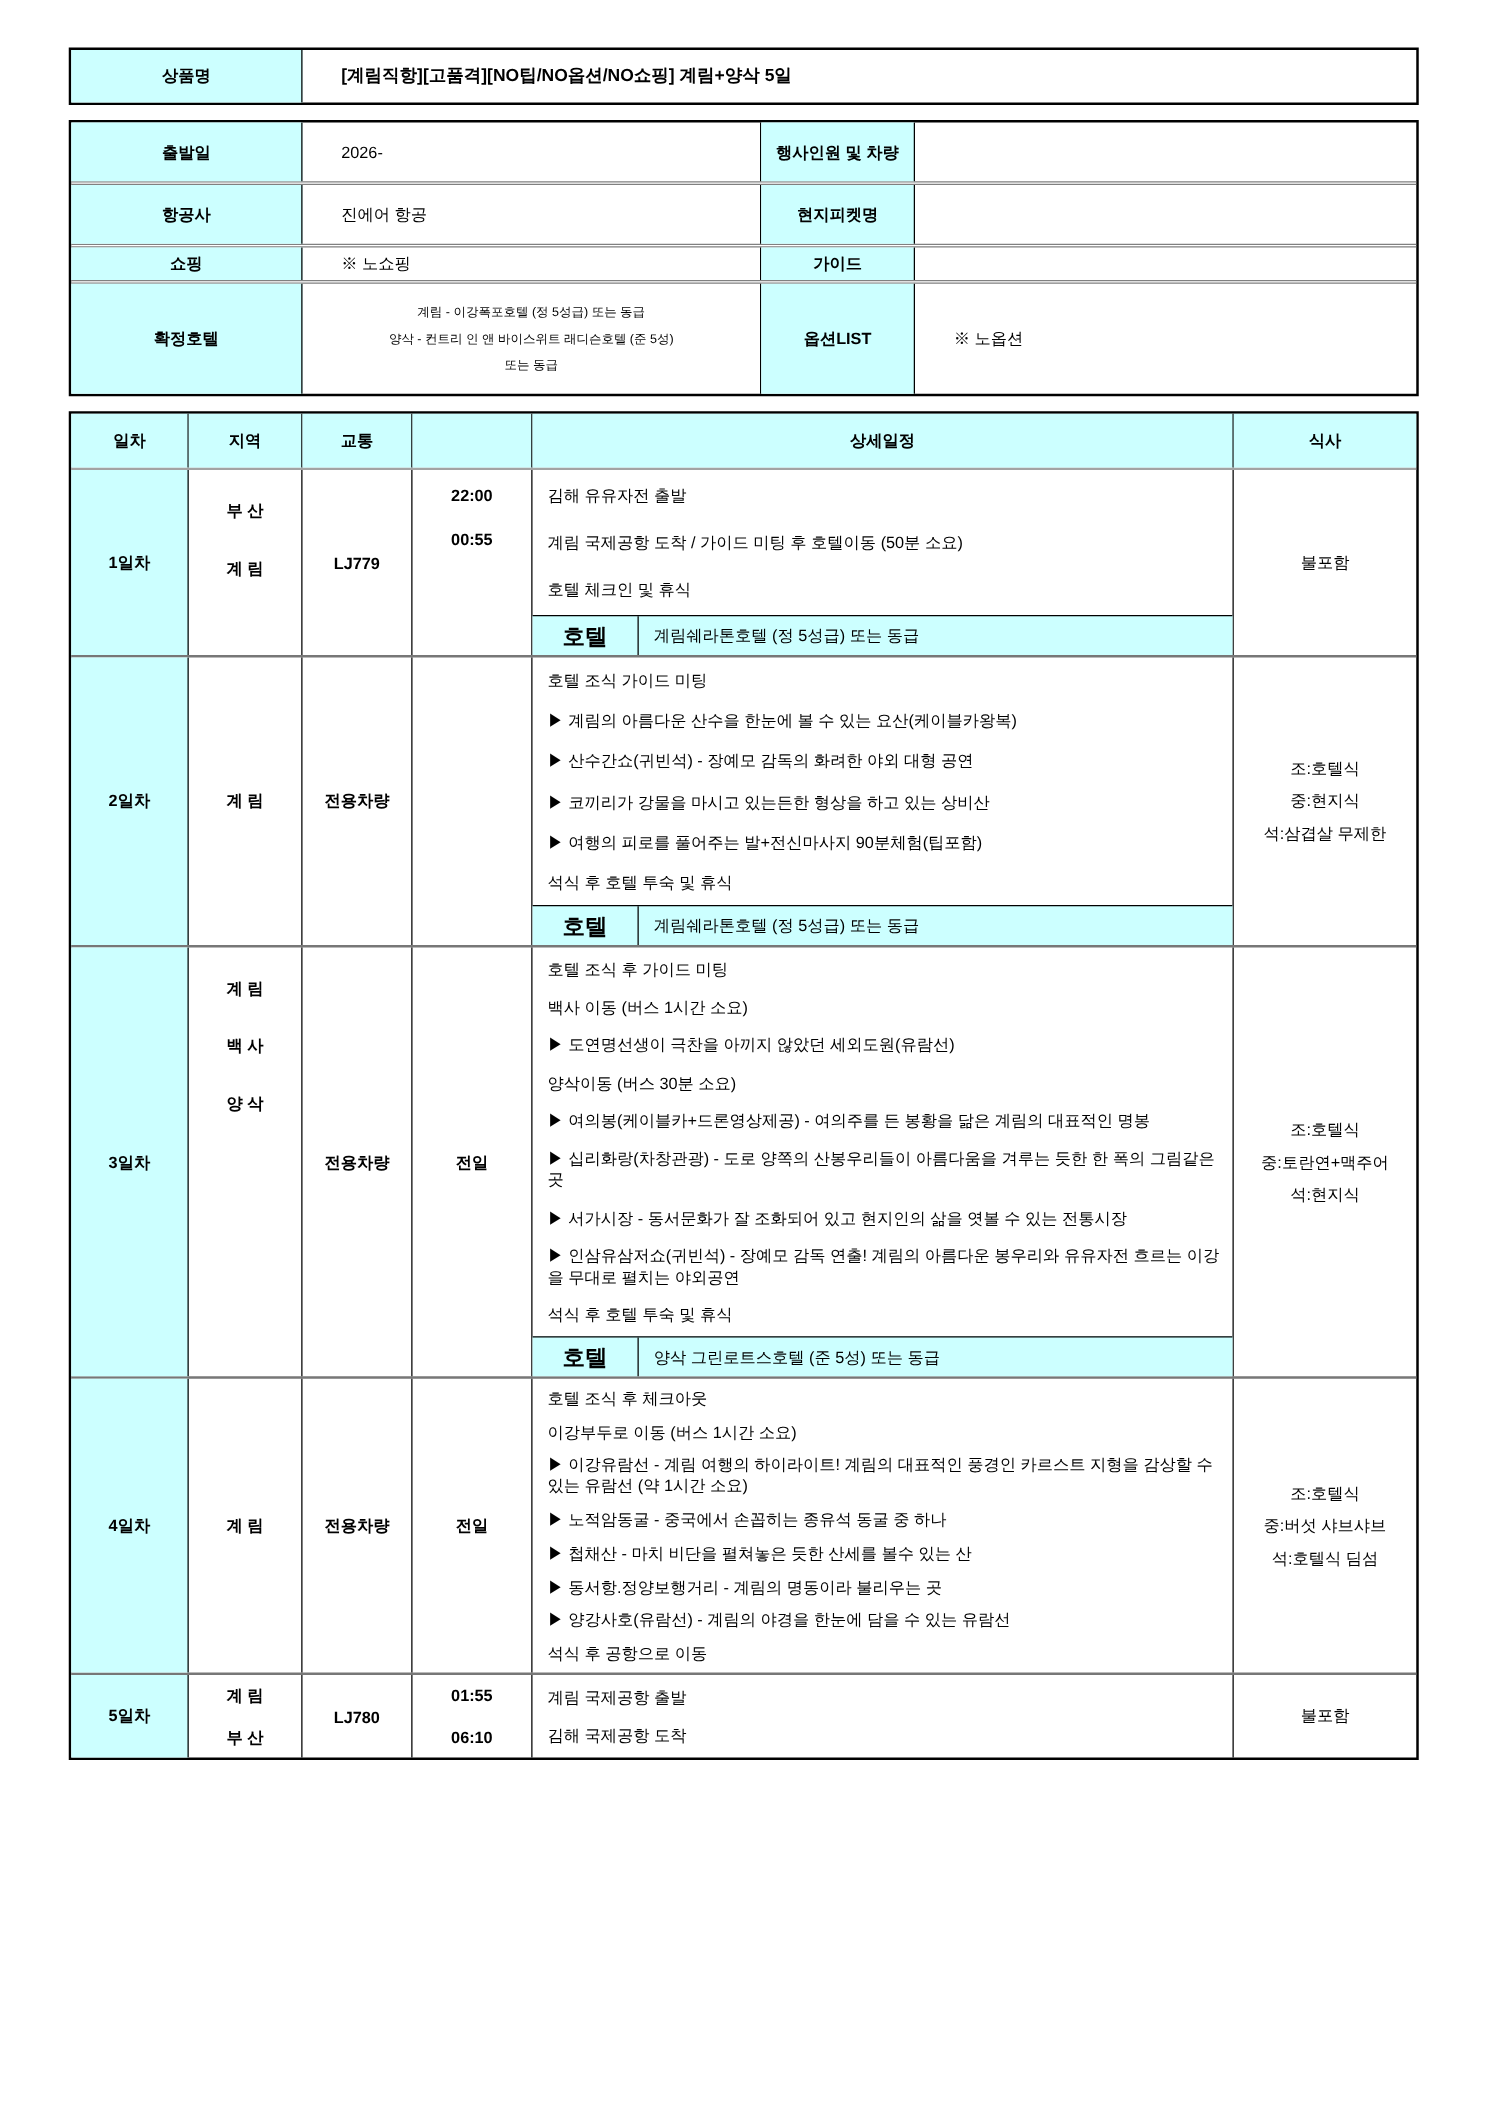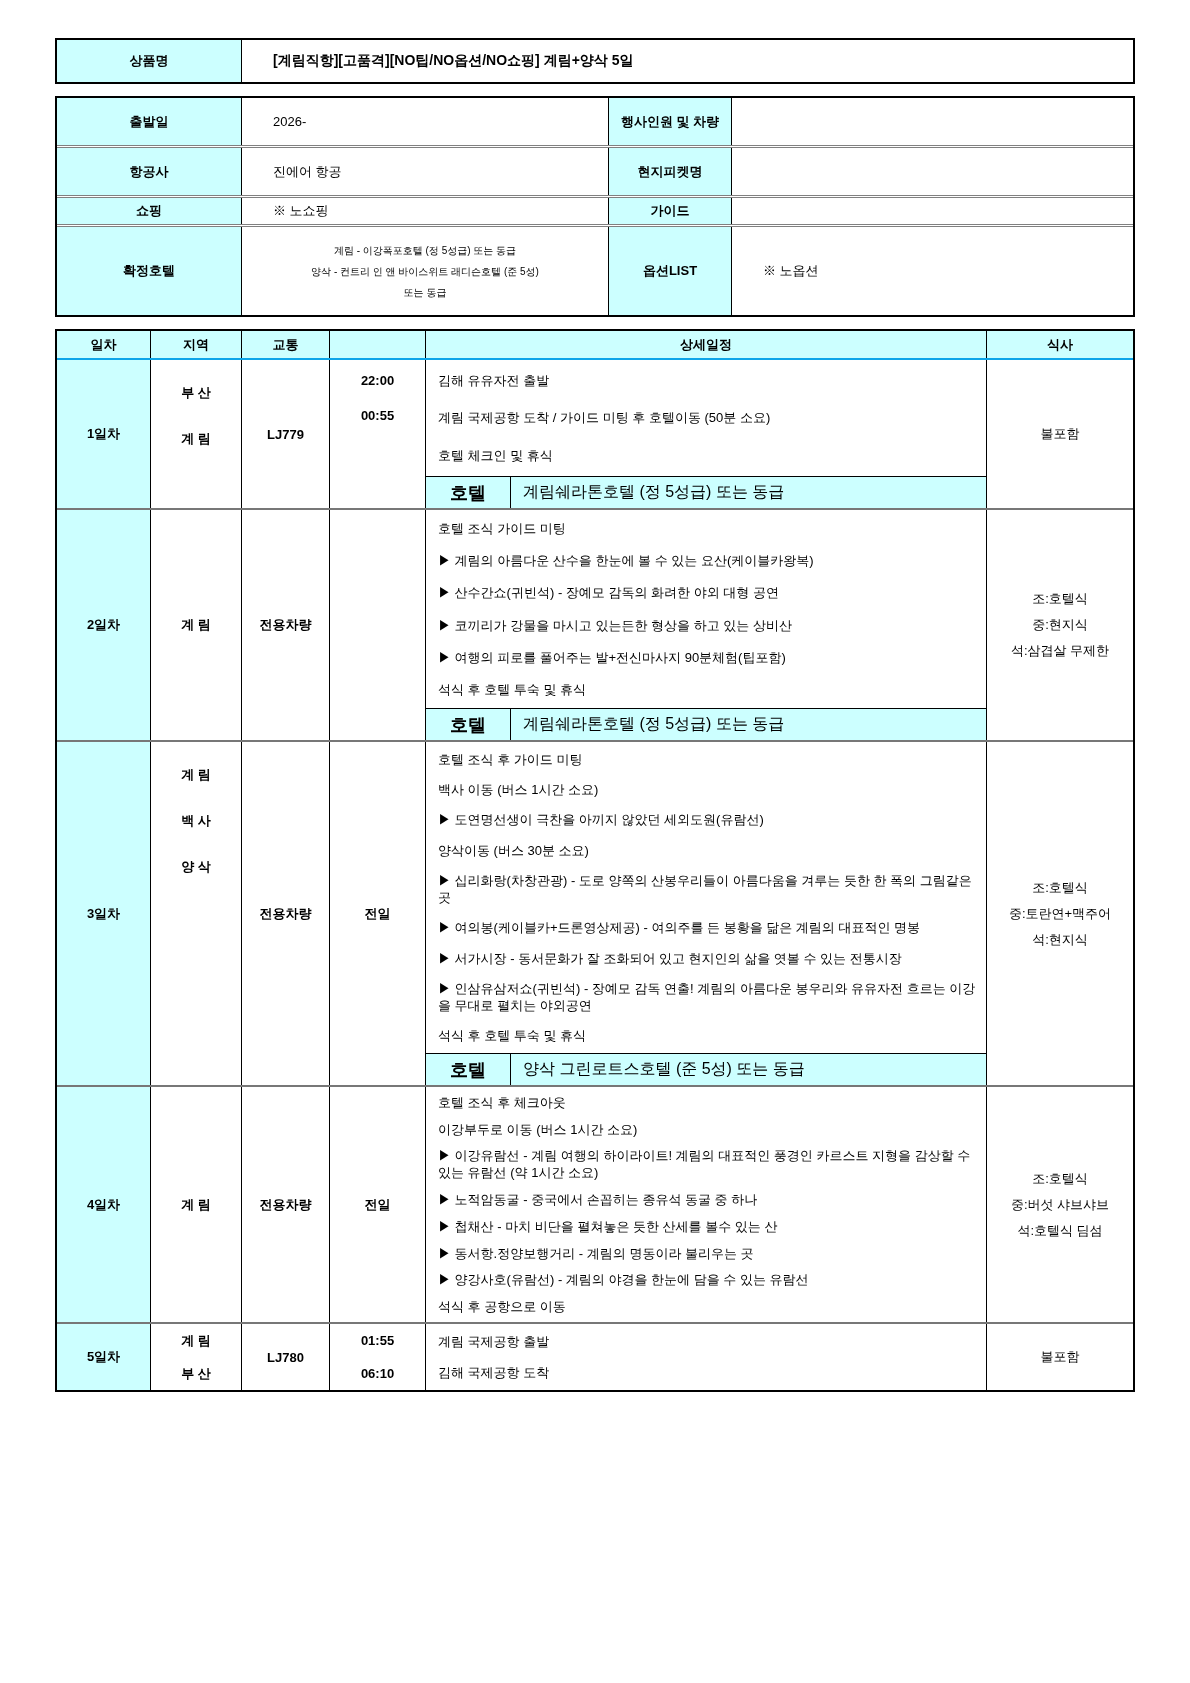--- a/index.html
+++ b/index.html
@@ -27,21 +27,21 @@
   .t-info .row:last-child { border-bottom:none; }
   .r-std { height:50px; }
   .r-thin { height:29px; }
   .r-hotel { height:88px; }
   .w-val1 { width:367px; flex:0 0 367px; }
   .w-label2 { width:123px; flex:0 0 123px; }
   .w-val2 { flex:1; }
   .hotel-lines { width:100%; text-align:center; font-size:10px; line-height:21px; padding:0 4px; }
 
   
-  .t-itin .hrow { height:29px; border-bottom:2px solid #0ea5e9; }
+  .t-itin .hrow { height:45px; border-bottom:2px solid #a3a3a3; }
   .day-row { border-bottom:2px solid #777; }
   .day-row:last-child { border-bottom:none; }
   .w-day { width:94px; flex:0 0 94px; }
   .w-region { width:91px; flex:0 0 91px; }
   .w-trans { width:88px; flex:0 0 88px; }
   .w-time { width:96px; flex:0 0 96px; }
   .w-detail { width:561px; flex:0 0 561px; }
   .w-meal { flex:1; }
 
   .day-cell { background:#ccffff; justify-content:center; font-weight:bold; font-size:13px; }
@@ -50,21 +50,21 @@
   .stack-around { justify-content:space-around; }
   .stack-center { justify-content:center; }
   .times-top { justify-content:flex-start; padding-top:13px; gap:20px; }
   .trans-cell { justify-content:center; font-weight:bold; font-size:13px; }
 
   .detail-cell { flex-direction:column; align-items:stretch; justify-content:flex-start; }
   .detail-lines { flex:1; display:flex; flex-direction:column; justify-content:space-around; padding:2px 10px 2px 12px; }
   .dline { font-size:13px; line-height:17px; }
   .hotel-sub { height:32px; flex:0 0 32px; display:flex; border-top:1px solid #000; background:#ccffff; }
   .hotel-sub .hlabel { width:85px; flex:0 0 85px; border-right:1px solid #000; display:flex; align-items:center; justify-content:center; font-weight:bold; font-size:18px; }
-  .hotel-sub .hname { flex:1; display:flex; align-items:center; padding-left:12px; font-size:16px; }
+  .hotel-sub .hname { flex:1; display:flex; align-items:center; padding-left:12px; font-size:13px; }
 
   .meal-cell { flex-direction:column; justify-content:center; align-items:center; font-size:13px; line-height:26px; text-align:center; }
 
   .h150 { height:150px; } .h232 { height:232px; } .h345 { height:345px; } .h237 { height:237px; } .h66 { height:66px; }
 </style>
 </head>
 <body>
 
 <div class="page">
 
@@ -184,22 +184,22 @@
       <div class="cell trans-cell w-trans">전용차량</div>
       <div class="cell stack stack-center w-time">
         <div>전일</div>
       </div>
       <div class="cell detail-cell w-detail">
         <div class="detail-lines">
           <div class="dline">호텔 조식 후 가이드 미팅</div>
           <div class="dline">백사 이동 (버스 1시간 소요)</div>
           <div class="dline">▶ 도연명선생이 극찬을  아끼지 않았던 세외도원(유람선)</div>
           <div class="dline">양삭이동 (버스 30분 소요)</div>
+          <div class="dline">▶ 여의봉(케이블카+드론영상제공) - 여의주를 든 봉황을 닮은 계림의 대표적인 명봉</div>
           <div class="dline">▶ 십리화랑(차창관광) - 도로 양쪽의 산봉우리들이 아름다움을 겨루는 듯한 한 폭의 그림같은 곳</div>
-          <div class="dline">▶ 여의봉(케이블카+드론영상제공) - 여의주를 든 봉황을 닮은 계림의 대표적인 명봉</div>
           <div class="dline">▶ 서가시장 - 동서문화가 잘 조화되어 있고 현지인의 삶을 엿볼 수 있는 전통시장</div>
           <div class="dline">▶ 인삼유삼저쇼(귀빈석) - 장예모 감독 연출! 계림의 아름다운 봉우리와 유유자전 흐르는 이강을 무대로 펼치는 야외공연</div>
           <div class="dline">석식 후 호텔 투숙 및 휴식</div>
         </div>
         <div class="hotel-sub">
           <div class="hlabel">호텔</div>
           <div class="hname">양삭 그린로트스호텔 (준 5성) 또는 동급</div>
         </div>
       </div>
       <div class="cell meal-cell w-meal">

